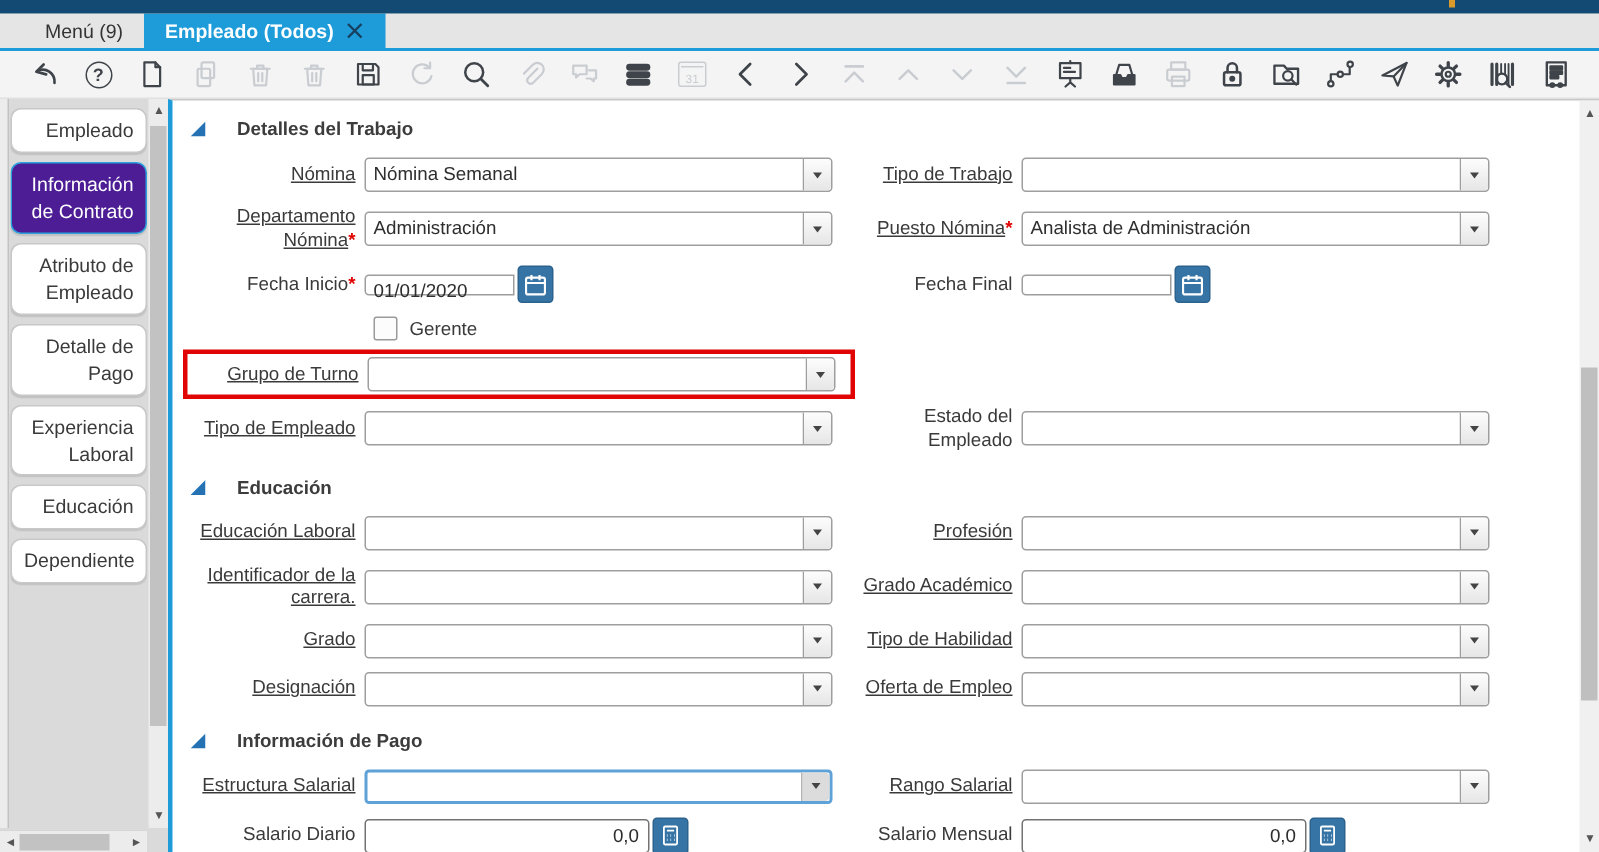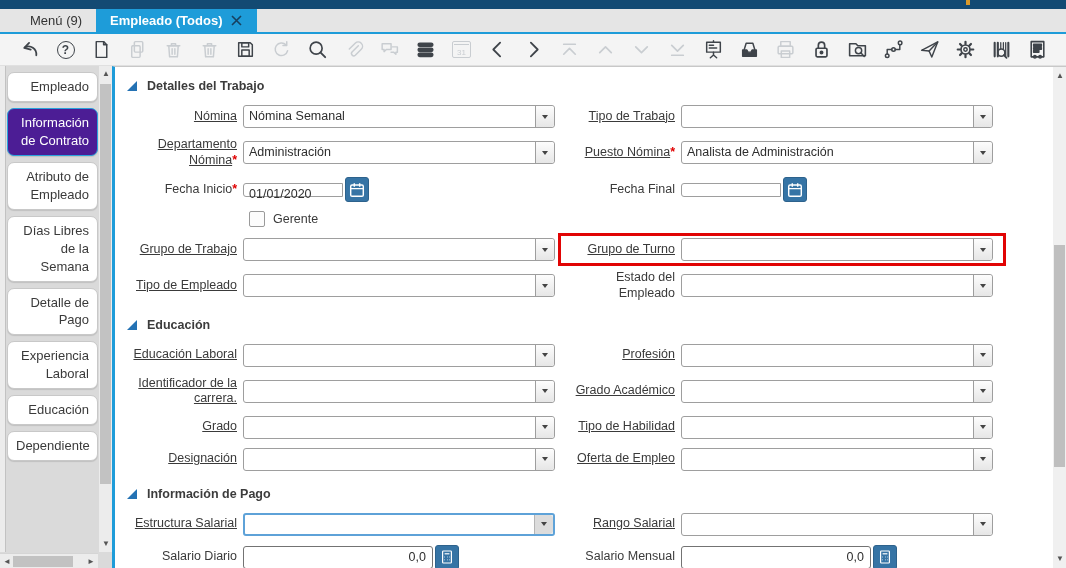--- a/index.html
+++ b/index.html
@@ -42,21 +42,21 @@
   .hscroll { position:absolute; left:0; bottom:0; height:15px; right:14px; background:#ECECEC; border-top:1px solid #D5D5D5; }
   .hscroll .thumb { position:absolute; top:2px; left:13px; width:60px; height:11px; background:#C2C2C2; }
   .sarrow { color:#555; font-size:8px; line-height:1; position:absolute; }
 
   
   .content { position:relative; flex:1; border-left:3px solid #1E9CD9; border-top:1px solid #C8C8C8;
              background:#fff; padding:6px 24px 0 10px; overflow:hidden; }
   .rscroll { position:absolute; right:0; top:0; bottom:0; width:13px; background:#F0F0F0; }
   .rscroll .thumb { position:absolute; left:1px; right:1px; top:178px; height:222px; background:#BFBFBF; }
 
-  .sechead { display:flex; align-items:center; gap:10px; margin:6px 0 12px 2px; }
+  .sechead { display:flex; align-items:center; gap:21px; margin:6px 0 12px 2px; }
   .sechead.later { margin-top:16px; }
   .secmark svg { display:block; }
   .sectitle { font-size:12.5px; font-weight:bold; color:#3C3C3C; }
 
   .frow { display:flex; align-items:center; margin-bottom:9px; }
   .fpair { display:flex; align-items:center; }
   .fpair.lft { width:436px; }
   .fpair.rgt { width:438px; margin-left:2px; }
   .flabel { width:118px; flex:none; text-align:right; font-size:12.5px; color:#3A3A3A; padding-right:6px; line-height:1.25; }
   .flabel .u { text-decoration:underline; cursor:pointer; }
@@ -285,21 +285,20 @@
   </div>
 
   <div class="bodyrow">
 
     <div class="sidebar">
       <div class="gutter"></div>
       <div class="tablist">
         <div class="stab">Empleado</div>
         <div class="stab sel">Información de Contrato</div>
         <div class="stab">Atributo de Empleado</div>
-        <div class="stab">Días Libres de la Semana</div>
         <div class="stab">Detalle de Pago</div>
         <div class="stab">Experiencia Laboral</div>
         <div class="stab">Educación</div>
         <div class="stab">Dependiente</div>
       </div>
       <div class="vscroll">
         <span class="sarrow" style="top:4px;left:3px;">▲</span>
         <div class="thumb"></div>
         <span class="sarrow" style="bottom:4px;left:3px;">▼</span>
       </div>
@@ -385,29 +384,20 @@
           </div>
         </div>
       </div>
 
       <div class="chkrow">
         <div class="chkbox"></div>
         <div class="chklbl">Gerente</div>
       </div>
 
       <div class="frow">
-        <div class="fpair lft">
-          <div class="flabel"><span class="u">Grupo de Trabajo</span></div>
-          <div class="combo">
-            <div class="cval"></div>
-            <div class="cbtn">
-                <i class="arr"></i>
-              </div>
-          </div>
-        </div>
         <div class="fpair rgt redbox">
           <div class="flabel"><span class="u">Grupo de Turno</span></div>
           <div class="combo">
             <div class="cval"></div>
             <div class="cbtn">
                 <i class="arr"></i>
               </div>
           </div>
         </div>
       </div>

